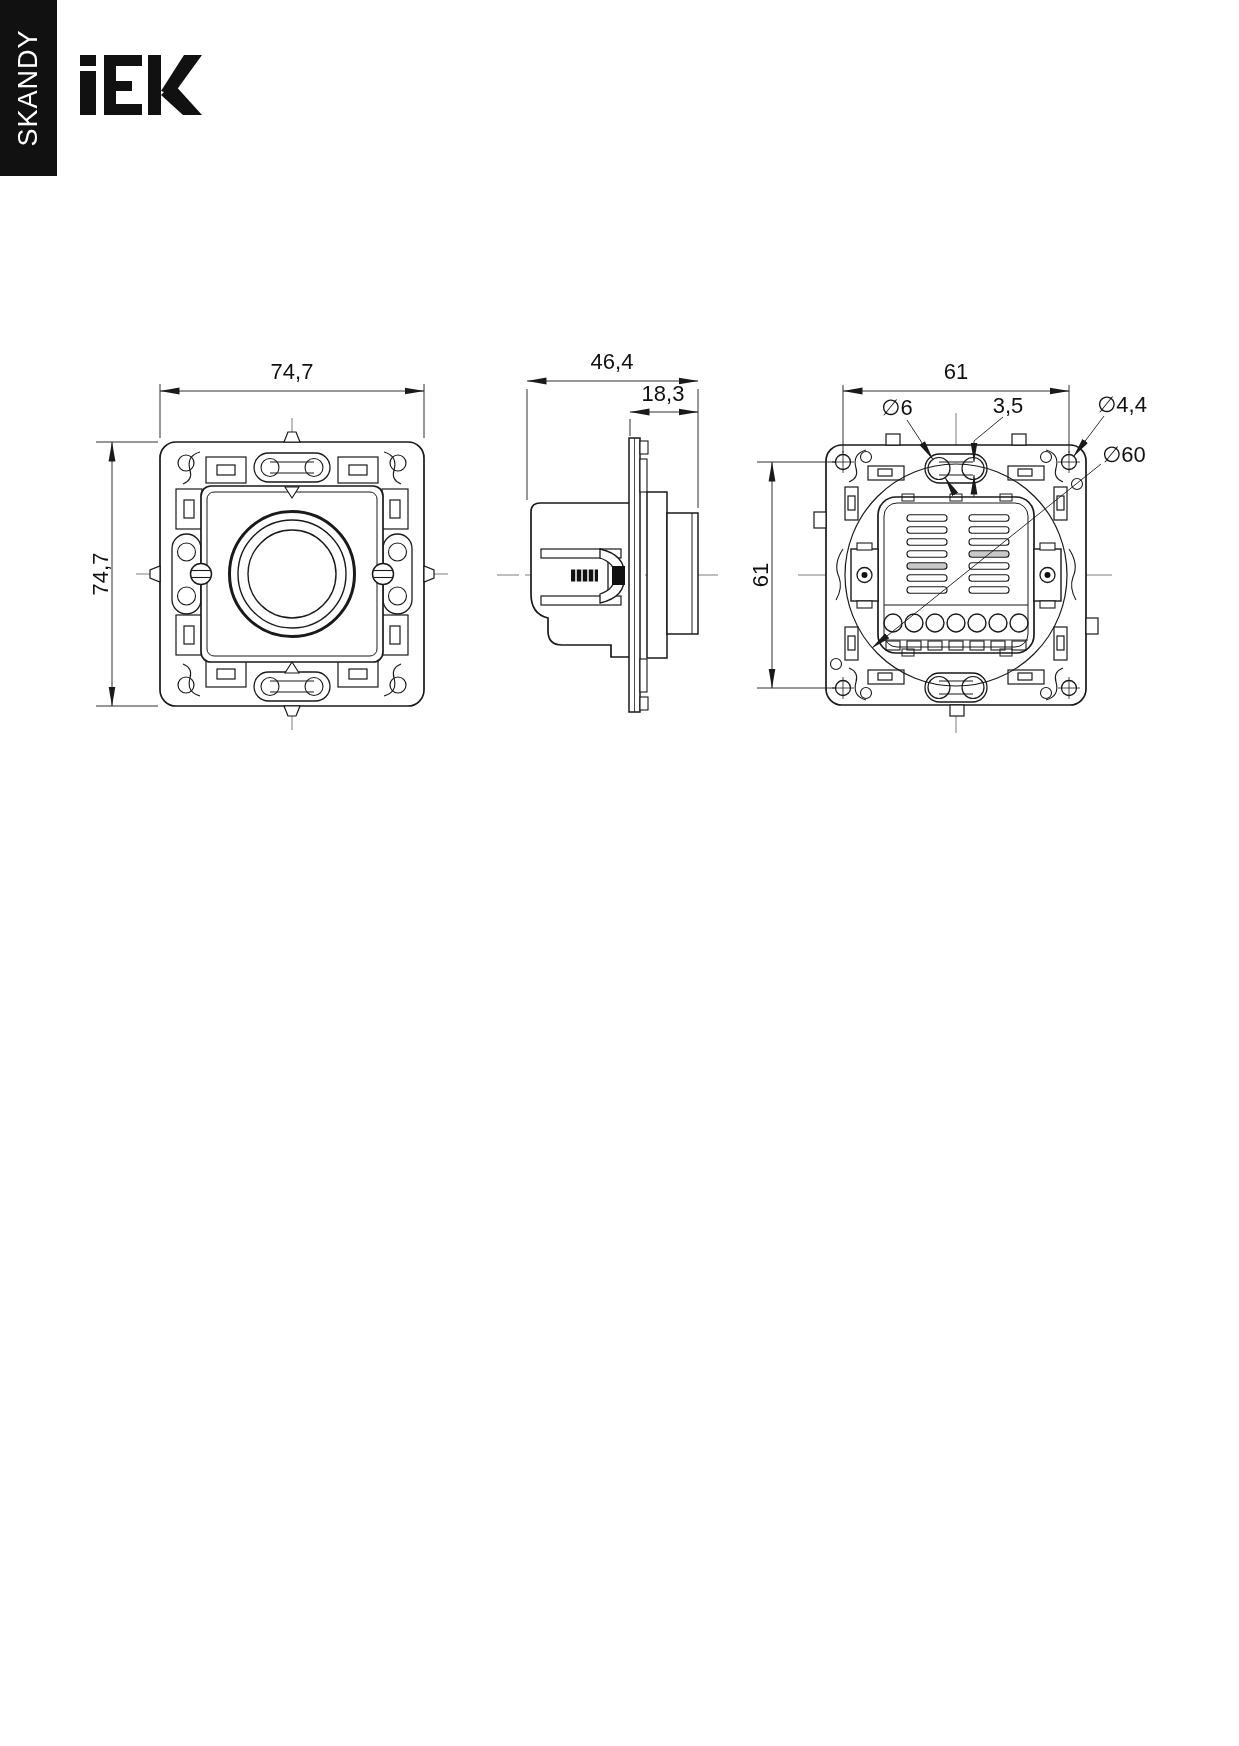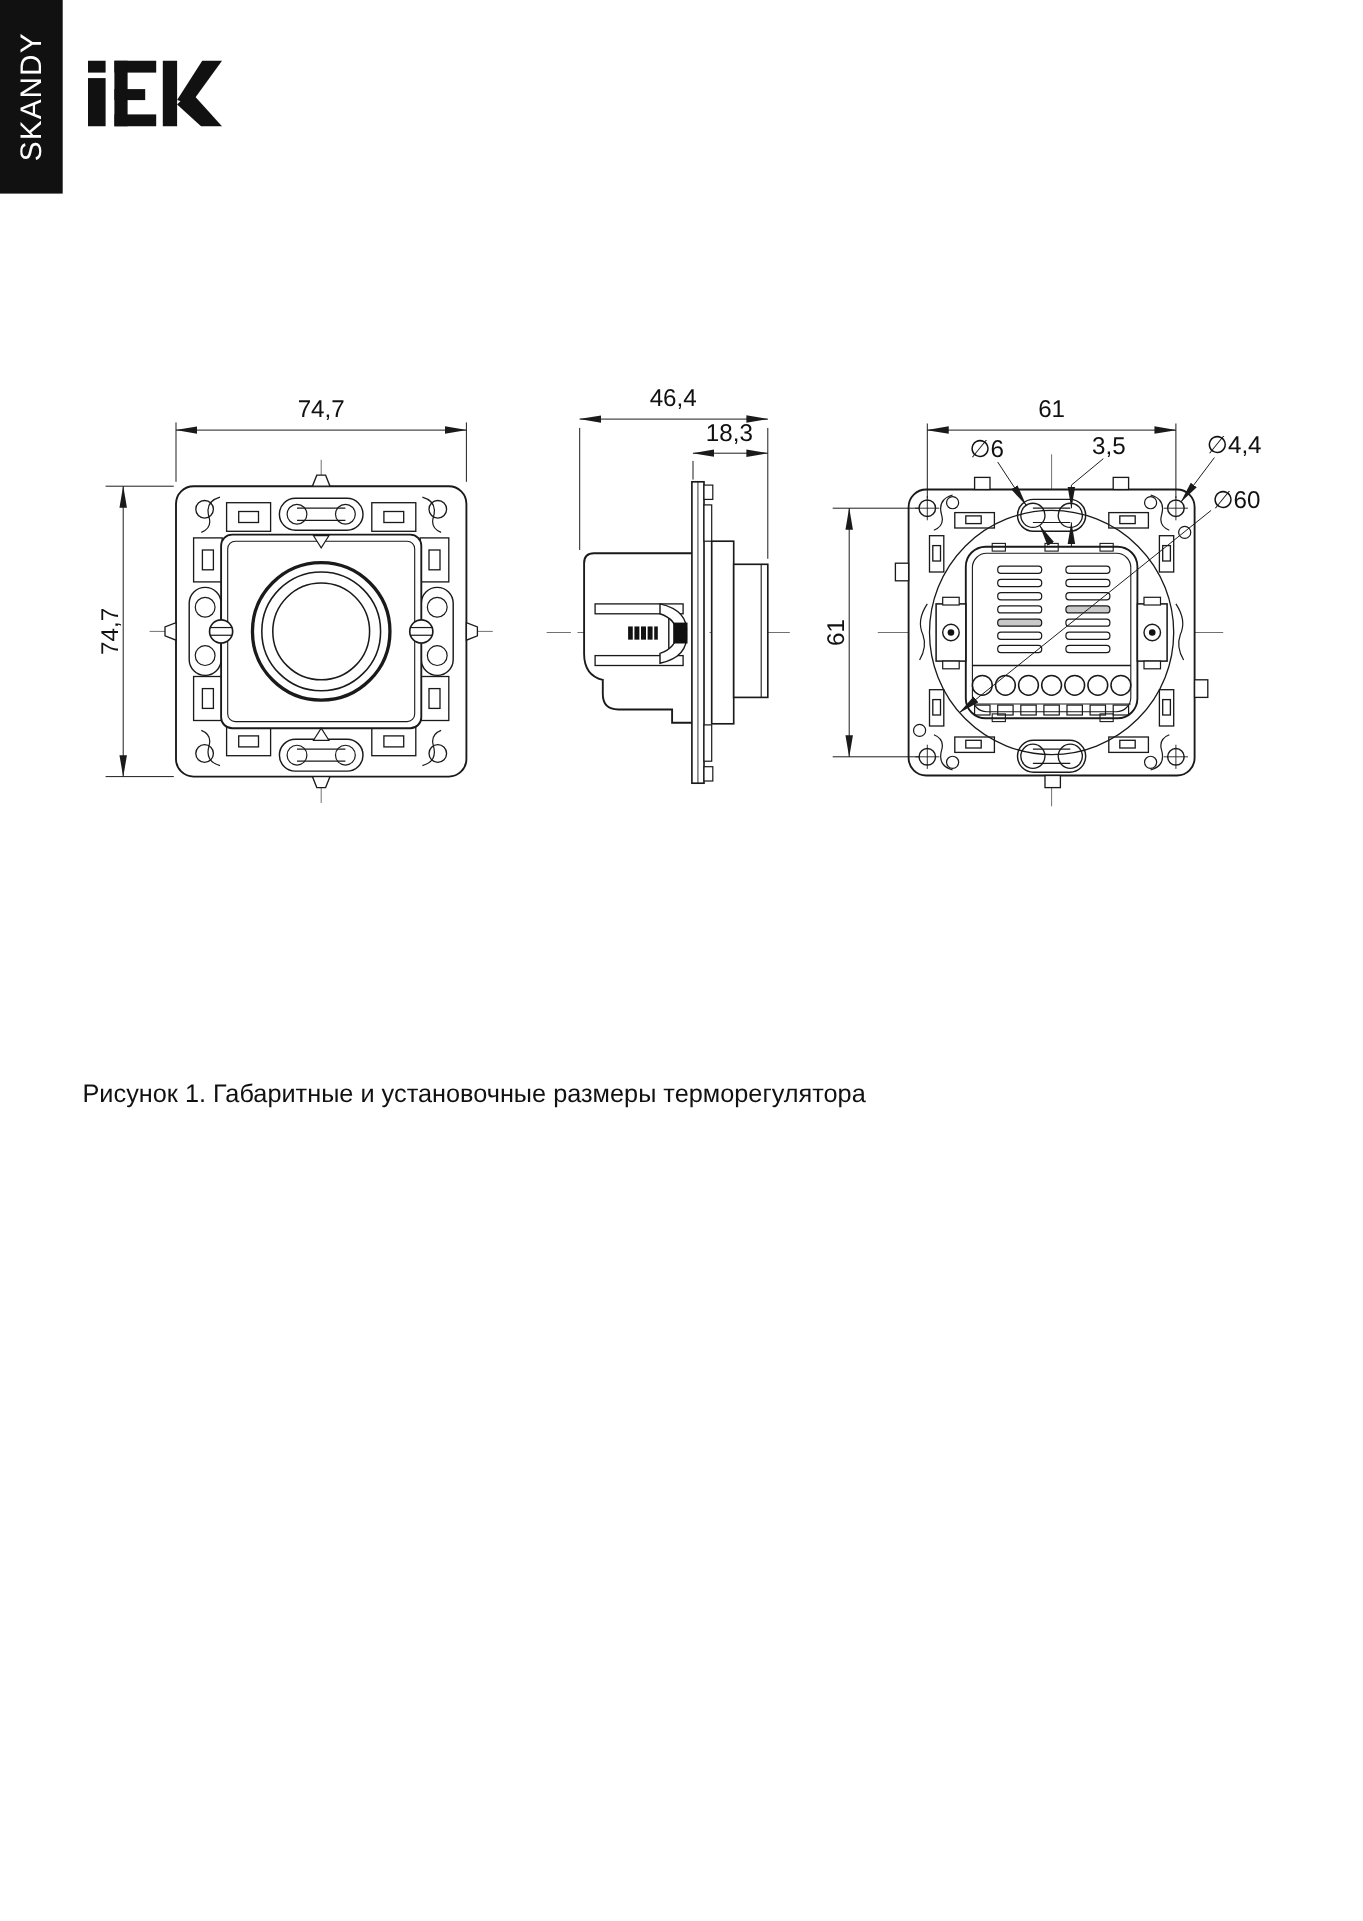--- a/index.html
+++ b/index.html
@@ -339,14 +339,13 @@
       <line class="dimline" x1="974" y1="497" x2="974" y2="475" marker-end="url(#arr)"></line>
 
       <text class="dim" x="1122" y="412">∅4,4</text>
       <line class="dimline" x1="1104" y1="416" x2="1073.5" y2="456.5" marker-end="url(#arr)"></line>
 
       <text class="dim" x="1124" y="462">∅60</text>
       <line class="dimline" x1="1101" y1="464" x2="872" y2="648" marker-end="url(#arr)"></line>
     </g>
   </svg>
 
-  <p class="caption">Рисунок 1. Габаритные и установочные размеры терморегулятора</p>
 </div>
 
 </body></html>

